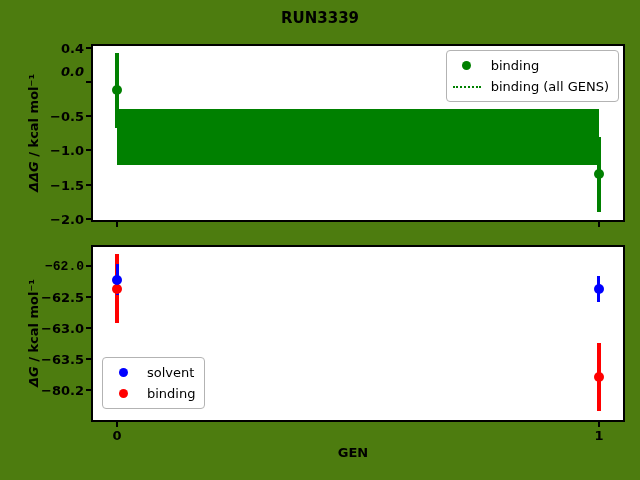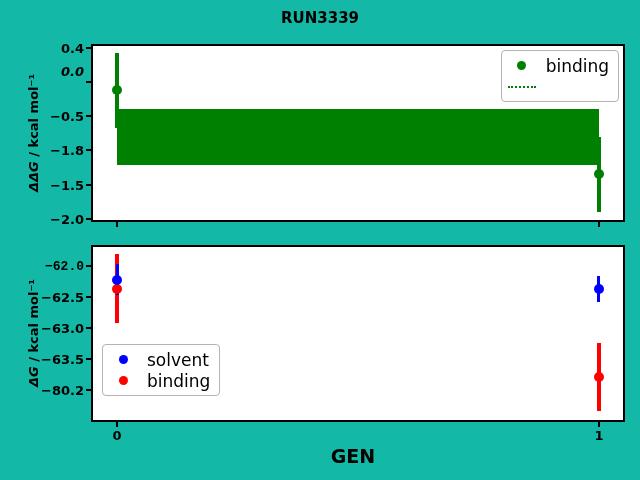--- a/index.html
+++ b/index.html
@@ -1,81 +1,82 @@
 <!DOCTYPE html>
 <html><head>
 <meta charset="utf-8">
 <style>
   html,body{margin:0;padding:0;background:#fff;}
-  #figure{position:relative;width:640px;height:480px;background:#14b8a6;
+  #figure{position:relative;width:640px;height:480px;background:#4d7c0f;
           font-family:"DejaVu Sans",sans-serif;color:#000;overflow:hidden;}
   .suptitle{position:absolute;top:9px;left:0;width:100%;text-align:center;
             font-size:15px;font-weight:bold;}
   .axes{position:absolute;border:2px solid #000;box-sizing:border-box;background:#fff;}
   #axes-0{left:91px;top:44px;width:534px;height:178px;}
   #axes-1{left:91px;top:245px;width:534px;height:177px;}
   .ylabel{position:absolute;font-size:13px;font-weight:bold;white-space:nowrap;
           transform:translate(-50%,-50%) rotate(-90deg);}
   #ylabel-0{left:33px;top:133px;}
   #ylabel-1{left:33px;top:333px;}
   .xlabel{position:absolute;left:353px;top:445px;transform:translateX(-50%);
-          font-size:19px;font-weight:bold;}
+          font-size:13px;font-weight:bold;}
   .band,.ebar,.marker,.ytick,.xtick{position:absolute;}
   .marker{width:10px;height:10px;border-radius:50%;}
   .ytick{left:-7px;width:5px;height:2px;background:#000;}
   .xtick{bottom:-7px;width:2px;height:5px;background:#000;}
   .ytick-label{position:absolute;right:calc(100% + 9px);transform:translateY(-50%);
                font-size:13px;font-weight:bold;white-space:nowrap;line-height:1;}
   .xtick-label{position:absolute;top:calc(100% + 9px);transform:translateX(-50%);
                font-size:13px;font-weight:bold;line-height:1;}
   .legend{position:absolute;background:rgba(255,255,255,0.92);border:1px solid #b3b3b3;
           border-radius:4px;padding:4px 9px 4px 5px;z-index:5;}
   #legend-0{top:4px;right:4px;}
-  #legend-1{left:9px;bottom:24px;}
+  #legend-1{left:9px;bottom:11px;}
   .legend-row{display:flex;align-items:center;height:21px;}
   .swatch-wrap{width:30px;display:flex;justify-content:center;align-items:center;
                margin-right:9px;flex:0 0 30px;}
   .legend-dot{width:9px;height:9px;border-radius:50%;}
   .legend-dotted{width:28px;height:0;border-top:2px dotted #008000;}
-  .legend-label{font-size:17px;white-space:nowrap;}
+  .legend-label{font-size:13px;white-space:nowrap;}
 </style>
 </head>
 <body>
 
 <div id="figure">
 
   <div class="suptitle">RUN3339</div>
 
   <div id="axes-0" class="axes">
     <div id="legend-0" class="legend">
       <div class="legend-row">
         <span class="swatch-wrap">
           <span class="legend-dot" style="background-color: rgb(0, 128, 0);"></span>
         </span>
         <span class="legend-label">binding</span>
       </div>
       <div class="legend-row">
         <span class="swatch-wrap">
           <span class="legend-dotted" style="border-color: rgb(0, 128, 0);"></span>
         </span>
+        <span class="legend-label">binding (all GENS)</span>
       </div>
     </div>
   <div class="band" style="left: 24.0909px; top: 63.4588px; width: 481.818px; height: 55.9529px; background: rgb(0, 128, 0);"></div>
       <div class="ebar" style="left: 22.0909px; top: 6.82353px; width: 4px; height: 75.0588px; background: rgb(0, 128, 0);"></div>
       <div class="ebar" style="left: 503.909px; top: 90.7529px; width: 4px; height: 75.0588px; background: rgb(0, 128, 0);"></div>
       <div class="marker" style="left: 19.0909px; top: 39.3529px; background: rgb(0, 128, 0);"></div>
       <div class="marker" style="left: 500.909px; top: 123.282px; background: rgb(0, 128, 0);"></div>
       <div class="ytick" style="top: 1.04706px;"></div>
       <div class="ytick-label" style="top: 2.04706px;">0.4</div>
       <div class="ytick" style="top: 35.1647px;"></div>
       <div class="ytick-label" style="top: 25px; font-style: italic;">0.0</div>
       <div class="ytick" style="top: 69.2824px;"></div>
       <div class="ytick-label" style="top: 70.2824px; text-align: right;">−0.5</div>
       <div class="ytick" style="top: 103.4px;"></div>
-      <div class="ytick-label" style="top: 104.4px;">−1.8</div>
+      <div class="ytick-label" style="top: 104.4px;">−1.0</div>
       <div class="ytick" style="top: 137.518px;"></div>
       <div class="ytick-label" style="top: 138.518px;">−1.5</div>
       <div class="ytick" style="top: 171.635px;"></div>
       <div class="ytick-label" style="top: 172.635px;">−2.0</div>
       <div class="xtick" style="left: 23.0909px;"></div>
       <div class="xtick" style="left: 504.909px;"></div>
     </div>
 
   <div id="axes-1" class="axes">
     <div id="legend-1" class="legend">

